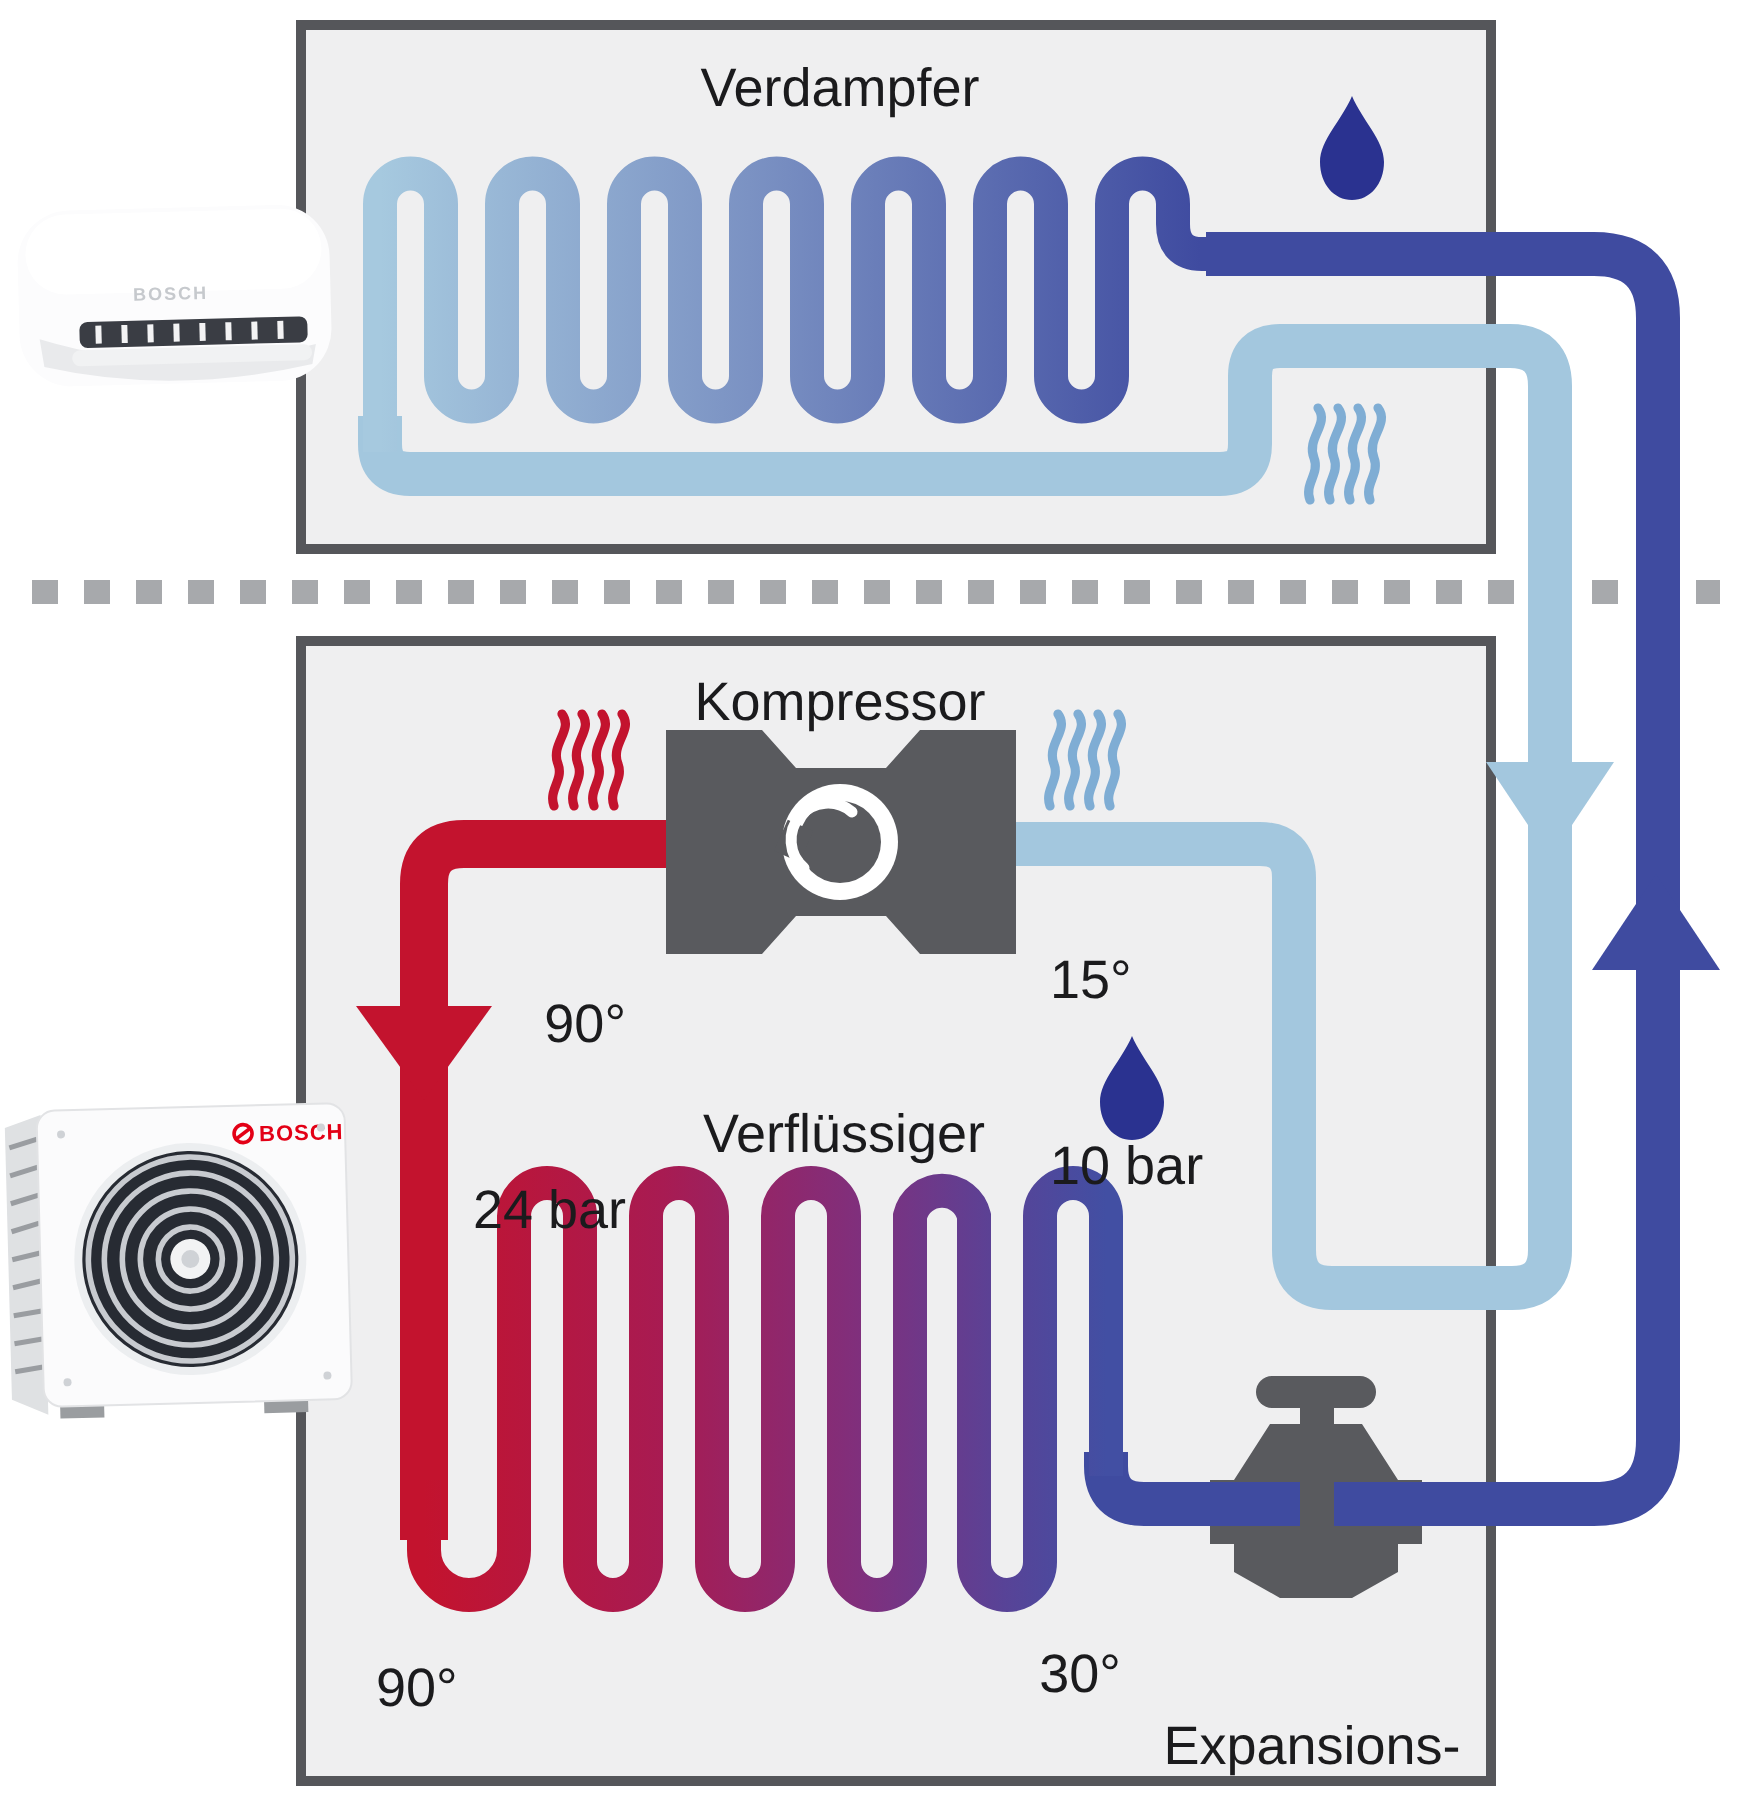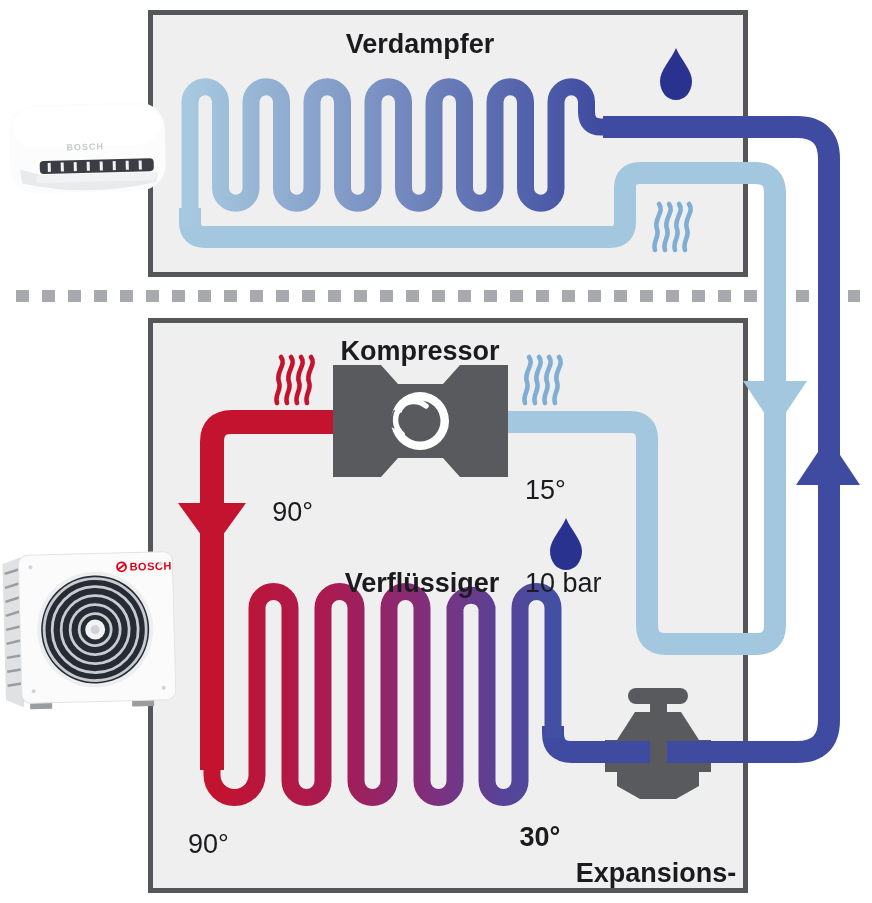--- a/index.html
+++ b/index.html
@@ -12,21 +12,21 @@
   .stage{position:relative;width:872px;height:903px;background:var(--background);
          font-family:"Liberation Sans",sans-serif;overflow:hidden;}
   .box{position:absolute;box-sizing:border-box;background:var(--box_fill);
        border:5px solid var(--box_border);}
   .box-top{left:148px;top:10px;width:600px;height:267px;}
   .box-bottom{left:148px;top:318px;width:600px;height:575px;}
   .dashes{position:absolute;left:16px;top:290px;width:844px;height:12px;
     background:repeating-linear-gradient(to right,var(--dash_gray) 0 13px,transparent 13px 26px);}
   svg.overlay{position:absolute;left:0;top:0;width:872px;height:903px;}
   .lbl{position:absolute;color:var(--text_color);font-size:27px;line-height:31px;white-space:pre;}
-  .center{text-align:center;font-weight:bold;}
+  .center{text-align:center;}
   .right{text-align:right;}
 </style>
 </head>
 <body>
 
 <div class="stage">
 
   <div class="box box-top"></div>
   <div class="box box-bottom"></div>
   <div class="dashes"></div>
@@ -144,28 +144,29 @@
         <circle cx="160" cy="144" r="2" fill="#cfd2d6"></circle>
     </g>
   </svg>
 
   <div class="lbl center" style="left:318px;top:29px;width:204px;">Verdampfer</div>
 
   <div class="lbl center" style="left:318px;top:336px;width:204px;">Kompressor</div>
 
   <div class="lbl right" style="left:193px;top:435px;width:120px;">
     <div>90°</div>
+    <div>24 bar</div>
   </div>
 
   <div class="lbl" style="left:525px;top:413px;width:130px;">
     <div>15°</div>
     <div>10 bar</div>
   </div>
 
-  <div class="lbl center" style="left:320px;top:568px;width:204px;">Verflüssiger</div>
+  <div class="lbl center" style="left:320px;top:552px;width:204px;">Verflüssiger</div>
 
   <div class="lbl" style="left:188px;top:829px;">90°</div>
 
   <div class="lbl center" style="left:500px;top:822px;width:80px;">30°</div>
 
   <div class="lbl center" style="left:556px;top:803px;width:200px;line-height:28px;">
     <div>Expansions-</div>
     
   </div>
 

